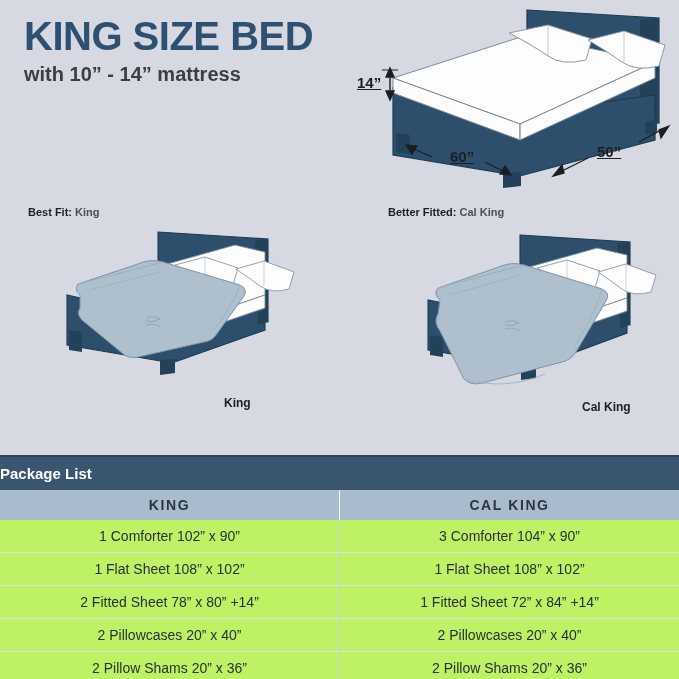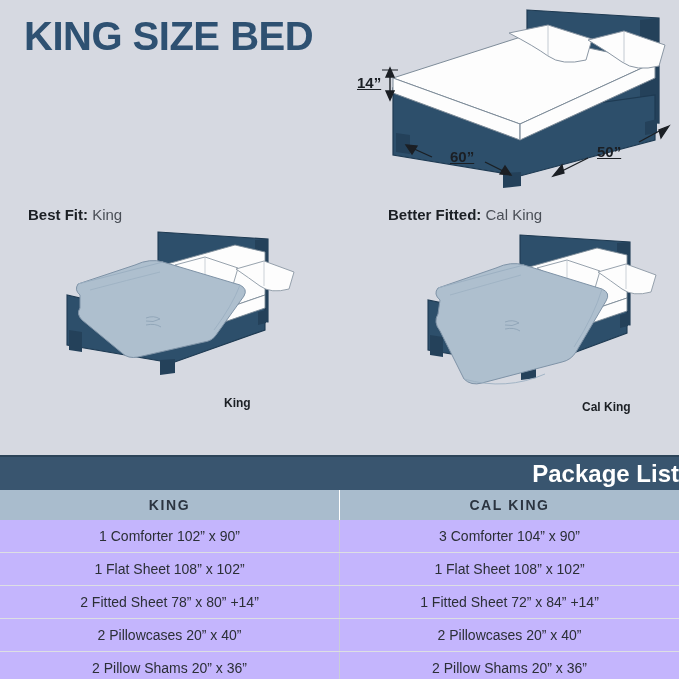--- a/index.html
+++ b/index.html
@@ -34,22 +34,23 @@
     white-space:nowrap;
     text-decoration:underline;
   }
   .dim-14{left:357px;top:74px;}
   .dim-60{left:438px;top:148px;margin-left:12px;}
   .dim-80{left:597px;top:143px;}
 
   
   .fitcap{
     position:absolute;
-    font-size:15px;color:#4a4f57;
-    white-space:nowrap;
+    font-size:11px;color:#4a4f57;
+    white-space:nowrap;
+    font-weight:bold;
   }
   .fitcap b{color:#1b1f24;}
   .fitcap.left{left:28px;top:206px;}
   .fitcap.right{left:388px;top:206px;}
 
   .bedlabel{
     position:absolute;
     font-size:12px;font-weight:bold;color:#1b1f24;
     white-space:nowrap;
   }
@@ -63,42 +64,42 @@
   }
 
   
   .table{
     position:absolute;left:0;top:455px;width:679px;
   }
   .tbl-title{
     height:33px;line-height:33px;
     background:#39556f;
     color:#ffffff;
-    font-size:24px;font-weight:bold;
-    text-align:right;
+    font-size:15px;font-weight:bold;
+    text-align:left;
     border-top:2px solid #2c4459;
   }
   .tbl-subhead{
     display:flex;
     height:30px;
     background:#a9bccd;
   }
   .tbl-subhead > div{
     flex:1;
     line-height:30px;
     text-align:center;
     font-size:14px;font-weight:bold;
     color:#2b3440;
     letter-spacing:1.6px;
   }
   .tbl-subhead > div:first-child{border-right:1px solid #ffffff;}
   .row{
     display:flex;
     height:32px;
-    background:#c4b5fd;
+    background:#bef264;
     border-bottom:1px solid #dddfe3;
   }
   .row:last-child{border-bottom:none;}
   .row > div{
     flex:1;
     line-height:32px;
     text-align:center;
     font-size:14px;
     color:#2b2f36;
   }
@@ -235,20 +236,21 @@
       <path d="M 450,295 Q 489,284 521,275" stroke="#9cb0c2" stroke-width="0.8" fill="none"></path>
       <path d="M 602,289 Q 594,316 574,347" stroke="#9cb0c2" stroke-width="0.9" fill="none"></path>
 
       <path d="M 464,379 Q 506,391 545,374" stroke="#9cb0c2" stroke-width="0.9" fill="none"></path>
       <path d="M 505,322 q 8,-3 14,1 q -7,4 -14,2" stroke="#8fa4b7" stroke-width="0.9" fill="none"></path>
       <path d="M 505,329 q 9,-2 15,2" stroke="#8fa4b7" stroke-width="0.9" fill="none"></path>
     </g>
   </svg>
 
   <div class="title">KING SIZE BED</div>
+  <div class="subtitle">with 10”  - 14”  mattress</div>
 
   <div class="dim dim-14">14”</div>
   <div class="dim dim-60">60”</div>
   <div class="dim dim-80">50”</div>
 
   <div class="fitcap left">
     <b>Best Fit:</b>
     <span>King</span>
   </div>
   <div class="fitcap right">

